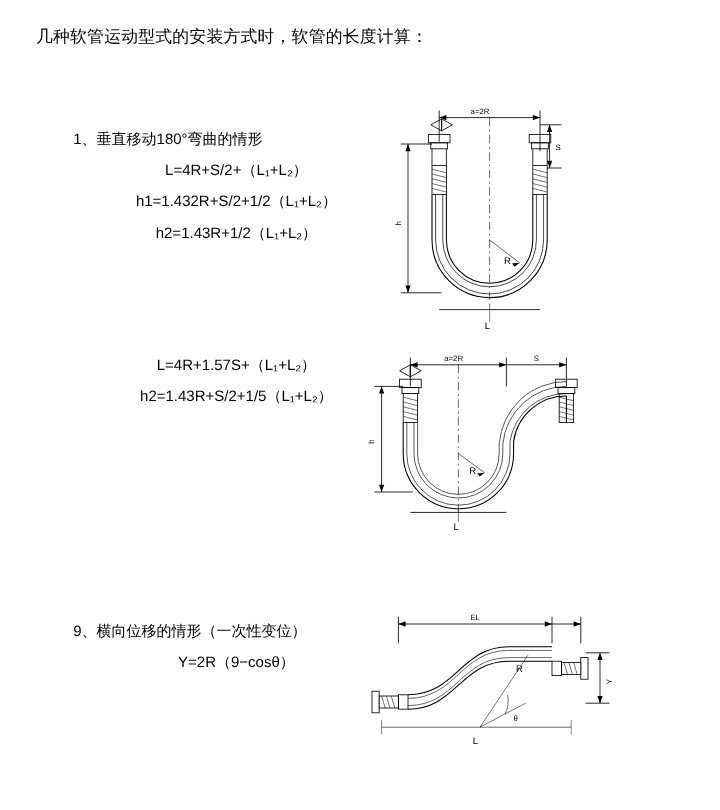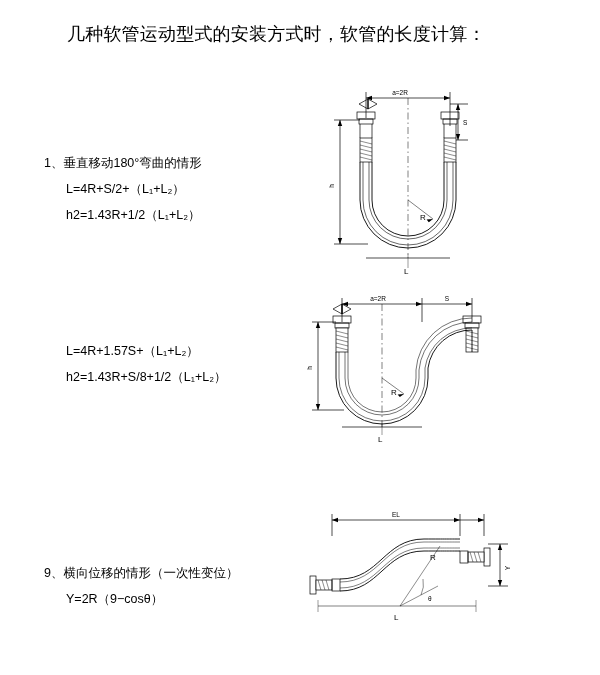--- a/index.html
+++ b/index.html
@@ -17,50 +17,49 @@
   }
   .page {
     position: relative;
     width: 600px;
     height: 675px;
   }
   .heading {
     position: absolute;
     left: 30px;
     top: 22px;
-    font-size: 18px;
+    font-size: 14px;
     letter-spacing: 0.2px;
     white-space: nowrap;
-    margin-left: 37px;
   }
   .section {
     position: absolute;
     left: 0;
     width: 600px;
   }
   .sec1 { top: 108px; }
   .sec2 { top: 296px; }
   .sec3 { top: 518px; }
 
   .text-col {
     position: absolute;
-    left: 44px;
+    left: 61px;
     top: 0;
     width: 250px;
-    margin-top: 47px;
   }
   .sec-title {
     font-size: 12.5px;
     margin: 0 0 9px 0;
     white-space: nowrap;
   }
   .formula {
     font-size: 12.5px;
     margin: 0 0 9px 22px;
     white-space: nowrap;
+    text-align: center;
   }
   .fig {
     position: absolute;
     top: 0;
   }
   .fig1 { left: 300px; top: -40px; }
   .fig2 { left: 300px; top: -14px; }
   .fig3 { left: 288px; top: -16px; }
   svg { display: block; }
   .dim, .lbl {
@@ -74,20 +73,21 @@
 <body>
 
 <div class="page">
 
   <div class="heading">几种软管运动型式的安装方式时，软管的长度计算：</div>
 
   <div class="section sec1">
     <div class="text-col">
       <div class="sec-title">1、垂直移动180°弯曲的情形</div>
       <div class="formula">L=4R+S/2+（L₁+L₂）</div>
+      <div class="formula">h1=1.432R+S/2+1/2（L₁+L₂）</div>
       <div class="formula">h2=1.43R+1/2（L₁+L₂）</div>
     </div>
 
     <div class="fig fig1">
       <svg width="230" height="215" viewBox="0 0 230 215">
         <g stroke="#000" fill="none" stroke-width="0.7">
 
           <line x1="66" y1="30" x2="150" y2="30"></line>
           <path d="M66 30 l6 -2.2 v4.4 z" fill="#000" stroke="none"></path>
           <path d="M150 30 l-6 -2.2 v4.4 z" fill="#000" stroke="none"></path>
@@ -154,21 +154,21 @@
         <text class="dim" x="34" y="118" text-anchor="middle" transform="rotate(-90 34 118)">h</text>
         <text class="lbl-b" x="120" y="152">R</text>
         <text class="lbl-b" x="104" y="206">L</text>
       </svg>
     </div>
   </div>
 
   <div class="section sec2">
     <div class="text-col">
       <div class="formula">L=4R+1.57S+（L₁+L₂）</div>
-      <div class="formula">h2=1.43R+S/8+1/2（L₁+L₂）</div>
+      <div class="formula">h2=1.43R+S/2+1/5（L₁+L₂）</div>
     </div>
 
     <div class="fig fig2">
       <svg width="230" height="170" viewBox="0 0 230 170">
         <g stroke="#000" fill="none" stroke-width="0.7">
 
           <line x1="42" y1="22" x2="122" y2="22"></line>
           <path d="M42 22 l6 -2.2 v4.4 z" fill="#000" stroke="none"></path>
           <path d="M122 22 l-6 -2.2 v4.4 z" fill="#000" stroke="none"></path>
           <line x1="42" y1="16" x2="42" y2="40"></line>

